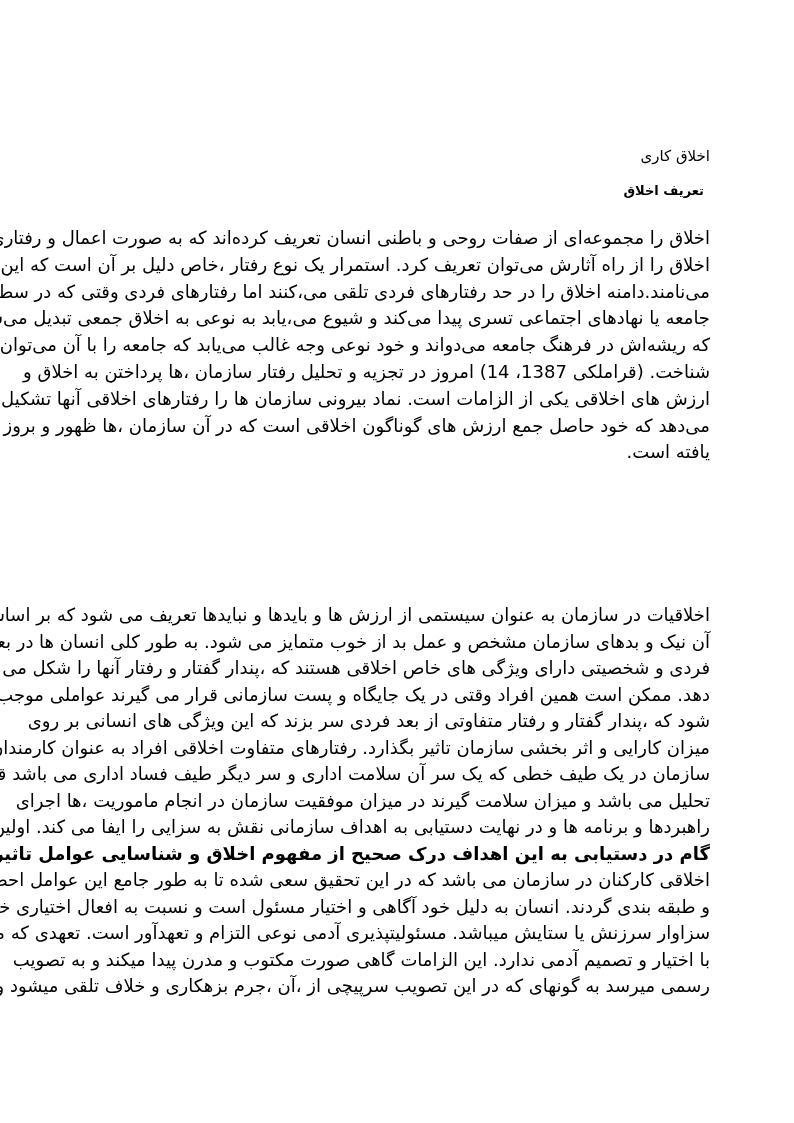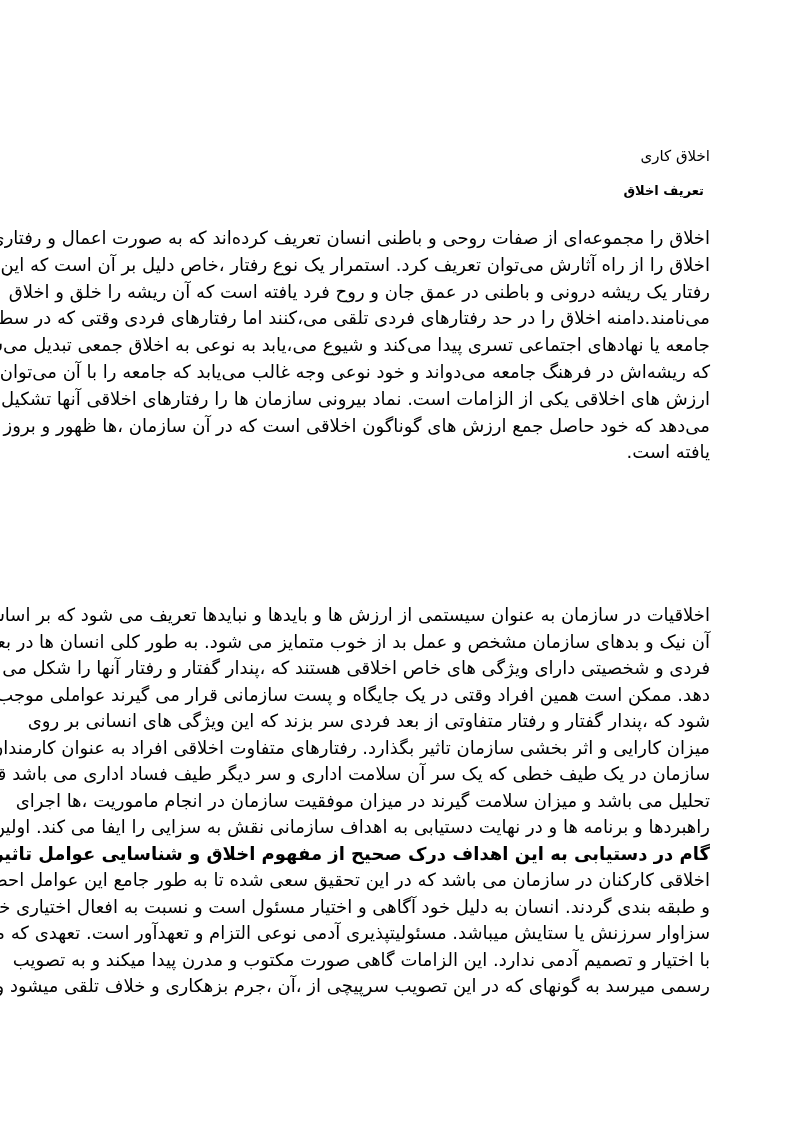--- a/index.html
+++ b/index.html
@@ -71,24 +71,24 @@
 <body>
 
 <div class="page">
 
   <div class="title">اخلاق کاری</div>
   <div class="subtitle">تعریف اخلاق</div>
 
   <div class="para para1">
     <span class="line" style="display: block; width: 626px;">اخلاق را مجموعه‌ای از صفات روحی و باطنی انسان تعریف کرده‌اند که به صورت اعمال و رفتاری</span>
     <span class="line" style="display: block; width: 626px;">اخلاق را از راه آثارش می‌توان تعریف کرد. استمرار یک نوع رفتار ،خاص دلیل بر آن است که این</span>
-    <span class="line" style="display: block; width: 626px;">رفتار یک ریشه درونی و باطنی در عمق جان و روح فرد یافته است که آن ریشه را خلق و اخلاق</span>
     <span class="line" style="display: block; width: 626px;">می‌نامند.دامنه اخلاق را در حد رفتارهای فردی تلقی می،کنند اما رفتارهای فردی وقتی که در سطح</span>
     <span class="line" style="display: block; width: 626px;">جامعه یا نهادهای اجتماعی تسری پیدا می‌کند و شیوع می،یابد به نوعی به اخلاق جمعی تبدیل می‌شود</span>
     <span class="line" style="display: block; width: 626px;">که ریشه‌اش در فرهنگ جامعه می‌دواند و خود نوعی وجه غالب می‌یابد که جامعه را با آن می‌توان</span>
+    <span class="line" style="display: block; width: 626px;">شناخت. (قراملکی 1387، 14) امروز در تجزیه و تحلیل رفتار سازمان ،ها پرداختن به اخلاق و</span>
     <span class="line" style="display: block; width: 626px;">ارزش های اخلاقی یکی از الزامات است. نماد بیرونی سازمان ها را رفتارهای اخلاقی آنها تشکیل</span>
     <span class="line" style="display: block; width: 626px;">می‌دهد که خود حاصل جمع ارزش های گوناگون اخلاقی است که در آن سازمان ،ها ظهور و بروز</span>
     <span class="line last" style="display: block; width: 626px;">یافته است.</span>
   </div>
 
   <div class="para para2">
     <span class="line" style="display: block; width: 626px;">اخلاقیات در سازمان به عنوان سیستمی از ارزش ها و بایدها و نبایدها تعریف می شود که بر اساس</span>
     <span class="line" style="display: block; width: 626px;">آن نیک و بدهای سازمان مشخص و عمل بد از خوب متمایز می شود. به طور کلی انسان ها در بعد</span>
     <span class="line" style="display: block; width: 626px;">فردی و شخصیتی دارای ویژگی های خاص اخلاقی هستند که ،پندار گفتار و رفتار آنها را شکل می</span>
     <span class="line" style="display: block; width: 626px;">دهد. ممکن است همین افراد وقتی در یک جایگاه و پست سازمانی قرار می گیرند عواملی موجب</span>

